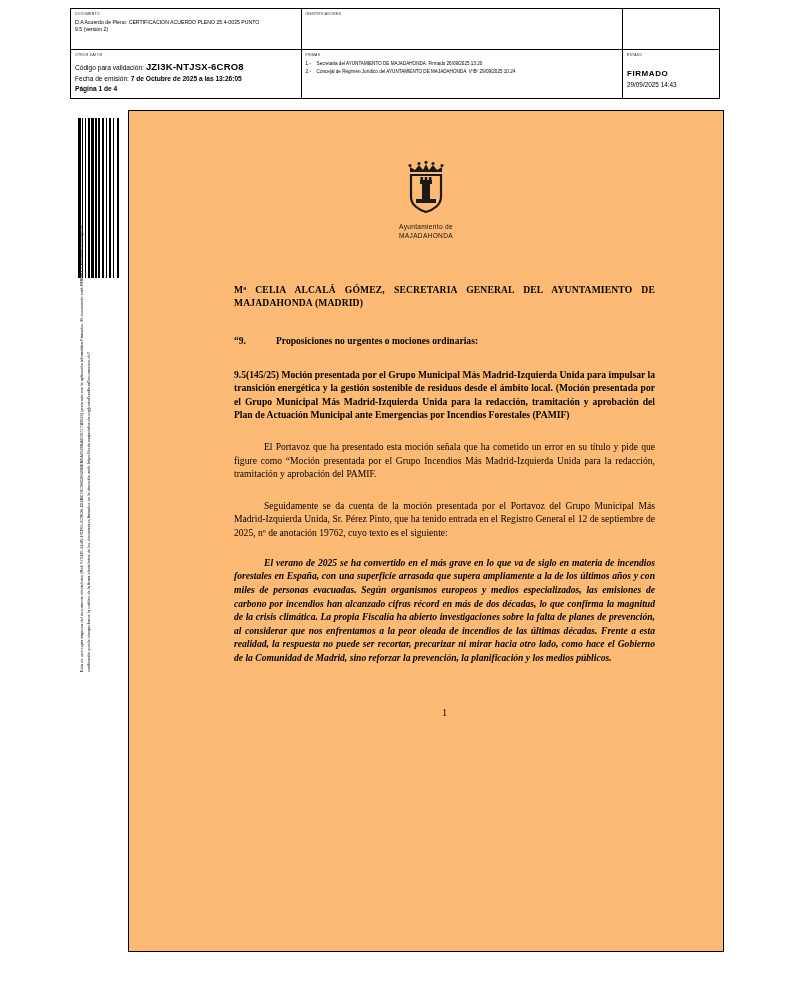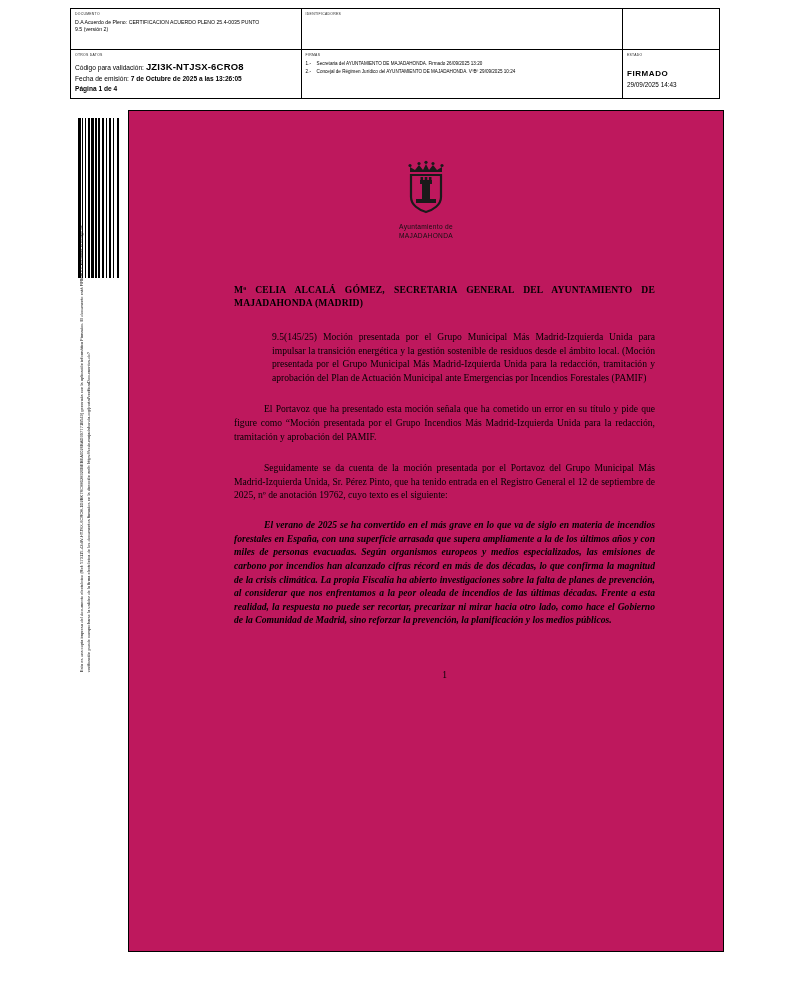--- a/index.html
+++ b/index.html
@@ -116,21 +116,21 @@
   .side-text div { white-space: nowrap; }
 
   
   .page {
     position: absolute;
     left: 128px;
     top: 110px;
     width: 594px;
     height: 840px;
     border: 1px solid #000;
-    background: #be185d;
+    background: #fdba74;
   }
 
   .logo-block {
     text-align: center;
     margin-top: 48px;
   }
   .crest {
     display: inline-block;
   }
   .logo-caption {
@@ -158,22 +158,21 @@
   .p-certifico b { font-weight: bold; }
 
   .p-item {
     margin-top: 24px;
     font-weight: bold;
   }
   .p-item .num { display: inline-block; width: 42px; }
 
   .p-mocion {
     margin-top: 20px;
-    margin-left: 38px;
-    font-weight: normal;
+    font-weight: bold;
     text-align: justify;
   }
   .p-mocion .ref { }
 
   .p-indent {
     margin-top: 18px;
     text-indent: 30px;
   }
 
   .p-expo {
@@ -292,20 +291,23 @@
       <div>Ayuntamiento de</div>
       <div>MAJADAHONDA</div>
     </div>
   </div>
 
   <div class="body">
 
     <div class="t-head">Mª CELIA ALCALÁ GÓMEZ, SECRETARIA GENERAL DEL AYUNTAMIENTO DE MAJADAHONDA (MADRID)</div>
 
 
+    <div class="p-item">
+      <span class="num">“9.</span><span>Proposiciones no urgentes o mociones ordinarias:</span>
+    </div>
 
     <div class="p-mocion">
       <span class="ref">9.5(145/25)</span>
       <span>Moción presentada por el Grupo Municipal Más Madrid-Izquierda Unida para impulsar la transición energética y la gestión sostenible de residuos desde el ámbito local. (Moción presentada por el Grupo Municipal Más Madrid-Izquierda Unida para la redacción, tramitación y aprobación del Plan de Actuación Municipal ante Emergencias por Incendios Forestales (PAMIF)</span>
     </div>
 
     <div class="p-indent">El Portavoz que ha presentado esta moción señala que ha cometido un error en su título y pide que figure como “Moción presentada por el Grupo Incendios Más Madrid-Izquierda Unida para la redacción, tramitación y aprobación del PAMIF.</div>
 
     <div class="p-indent">Seguidamente se da cuenta de la moción presentada por el Portavoz del Grupo Municipal Más Madrid-Izquierda Unida, Sr. Pérez Pinto, que ha tenido entrada en el Registro General el 12 de septiembre de 2025, nº de anotación 19762, cuyo texto es el siguiente:</div>
 

